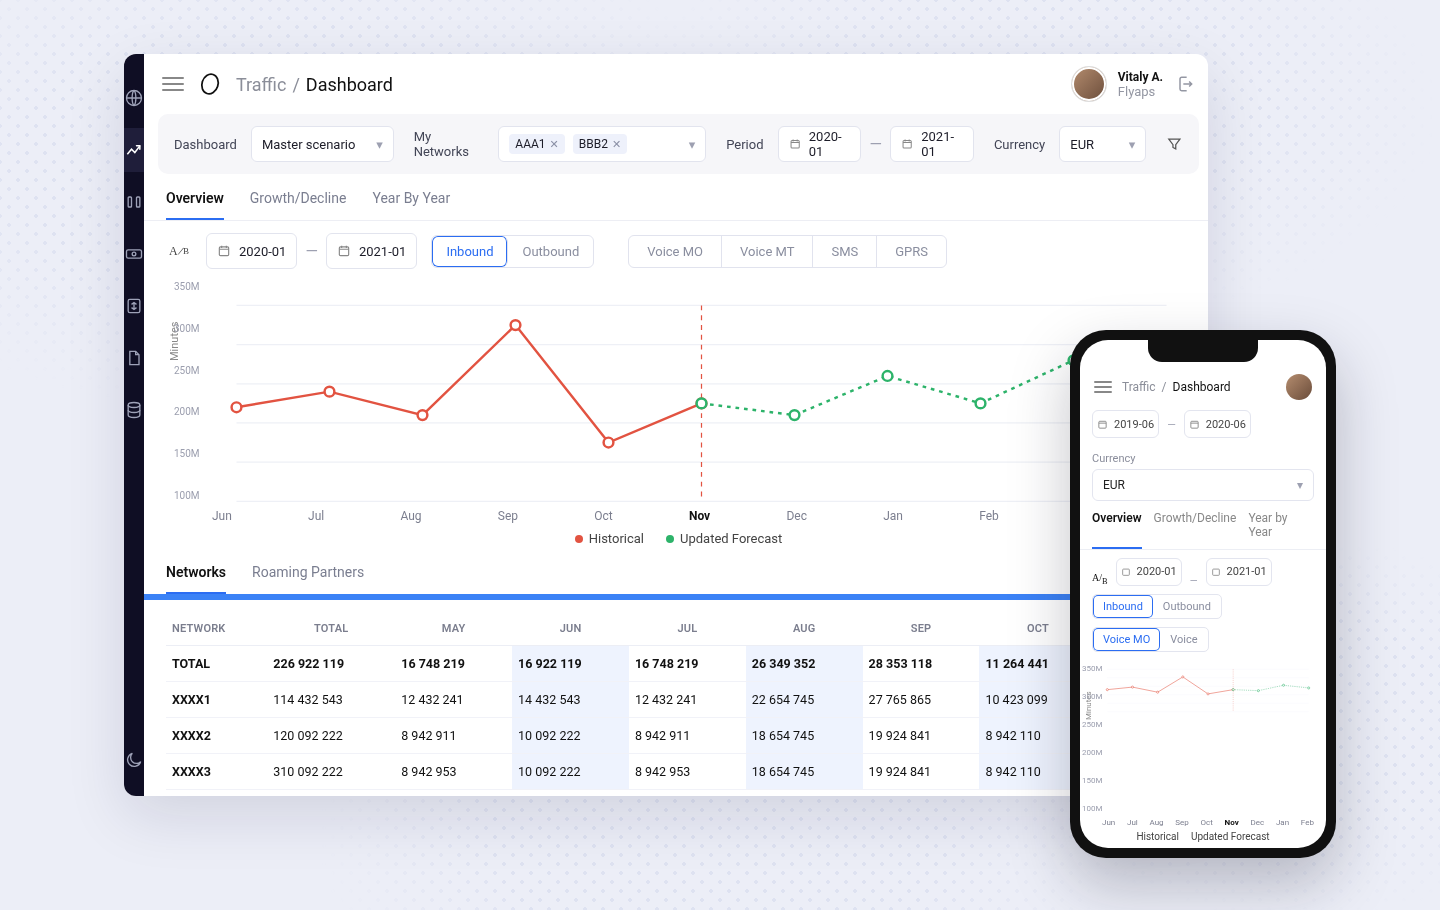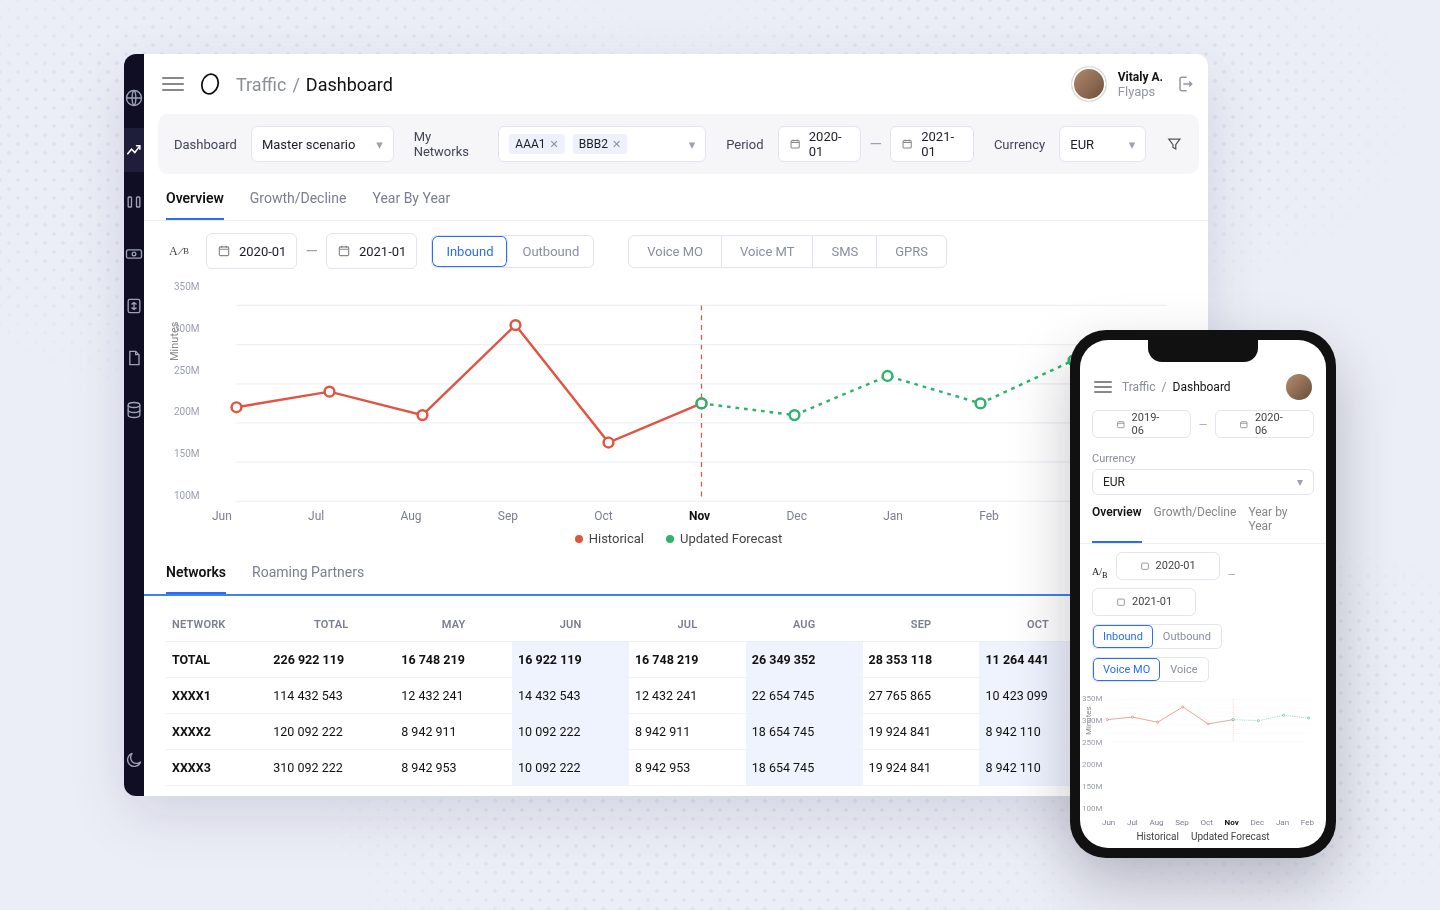--- a/index.html
+++ b/index.html
@@ -55,41 +55,41 @@
 .segwide .btn{padding:8px 18px}
 .chartwrap{padding:0 22px}
 .chart{position:relative;height:220px;margin-left:46px}
 .ylbl{position:absolute;left:-44px;top:50%;transform:rotate(-90deg) translateX(30px);transform-origin:left top;font-size:11px;color:#888}
 .chart svg{position:absolute;inset:0}
 .xticks{position:absolute;left:0;right:0;bottom:-22px;display:flex;justify-content:space-between;font-size:12px;color:#7c7f8f}
 .yticks{position:absolute;left:-38px;top:0;bottom:0;display:flex;flex-direction:column;justify-content:space-between;font-size:10px;color:#9b9eae;text-align:right}
 .legend{display:flex;gap:22px;justify-content:center;padding:30px 0 8px 0;font-size:13px;color:#444}
 .legend .dot{width:8px;height:8px;border-radius:50%;display:inline-block;margin-right:6px}
 
-.tabs2{display:flex;gap:26px;padding:10px 22px 0 22px;border-bottom:2px solid #3b82f6}
+.tabs2{display:flex;gap:26px;padding:10px 22px 0 22px;border-bottom:6px solid #3b82f6}
 
 .tablewrap{padding:12px 22px 0 22px;overflow:hidden}
 table{border-collapse:collapse;width:100%;font-size:12.5px}
 th{font-size:11px;color:#7b7e8e;font-weight:600;text-align:center;padding:10px 6px;border-bottom:1px solid #eceef5;letter-spacing:.2px}
 th:first-child{text-align:left}
 td{padding:10px 6px;text-align:left;border-bottom:1px solid #f1f2f8;white-space:nowrap}
 td:first-child{text-align:left;font-weight:700}
 tr.totalrow td{font-weight:700}
 td.hl{background:#eef3fe}
 
 .phone{position:absolute;left:1070px;top:330px;width:246px;height:508px;background:#111;border-radius:36px;padding:10px;box-shadow:0 26px 60px rgba(20,20,40,.25)}
 .notch{position:absolute;top:10px;left:50%;transform:translateX(-50%);width:110px;height:22px;background:#111;border-radius:0 0 14px 14px;z-index:3}
 .screen{position:absolute;inset:10px;background:#fff;border-radius:28px;overflow:hidden;display:flex;flex-direction:column}
 .p-top{display:flex;align-items:center;gap:10px;padding:34px 14px 8px 14px}
 .p-top .hamburger{width:18px;height:12px}
 .p-top .crumb{font-size:12px}
 .p-avatar{width:26px;height:26px;border-radius:50%;background:linear-gradient(135deg,#b58d6f,#6a4c3a);margin-left:auto}
 .pfield{margin:0 12px;border:1px solid #e3e5ef;border-radius:6px;height:30px;display:flex;align-items:center;padding:0 10px;font-size:12px;color:#222}
 .prow{display:flex;align-items:center;gap:8px;margin:2px 12px 6px 12px}
-.pdateinput{border:1px solid #e3e5ef;border-radius:6px;height:26px;display:flex;align-items:center;padding:0 23px;font-size:11px;gap:6px;color:#444}
+.pdateinput{border:1px solid #e3e5ef;border-radius:6px;height:26px;display:flex;align-items:center;padding:0 4px;font-size:11px;gap:6px;color:#444}
 .p-lbl{font-size:11px;color:#8b8e9c;margin:8px 12px 4px 12px}
 .p-tabs{display:flex;gap:12px;padding:10px 12px 0 12px;border-bottom:1px solid #eceef4;font-size:12px}
 .p-tab{color:#888;padding-bottom:8px;border-bottom:2px solid transparent}
 .p-tab.active{color:#111;font-weight:600;border-bottom-color:#2b6df2}
 .p-sub{display:flex;align-items:flex-end;gap:8px;padding:8px 12px;font-size:11px;flex-wrap:wrap}
 .p-seg{display:flex;border:1px solid #e3e5ef;border-radius:5px;overflow:hidden}
 .p-seg .b{padding:5px 10px;color:#8a8e9f;font-size:11px}
 .p-seg .b.on{color:#2b6df2;box-shadow:inset 0 0 0 1px #2b6df2;border-radius:5px}
 .p-chart{position:relative;height:150px;margin:4px 12px 0 22px}
 .p-chart .yticks{left:-20px;font-size:8px}

